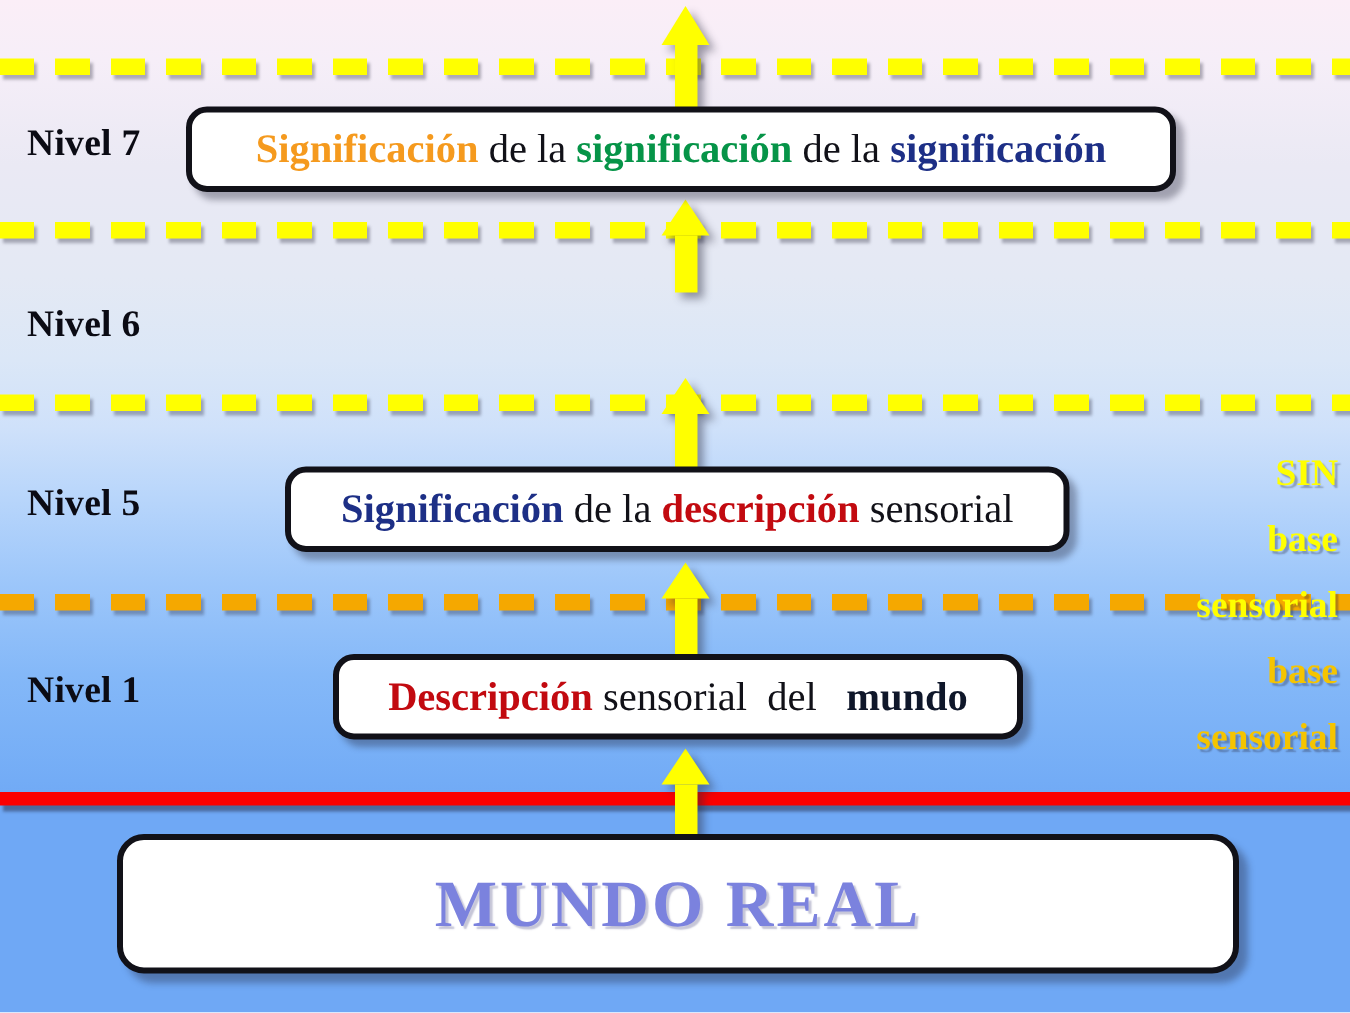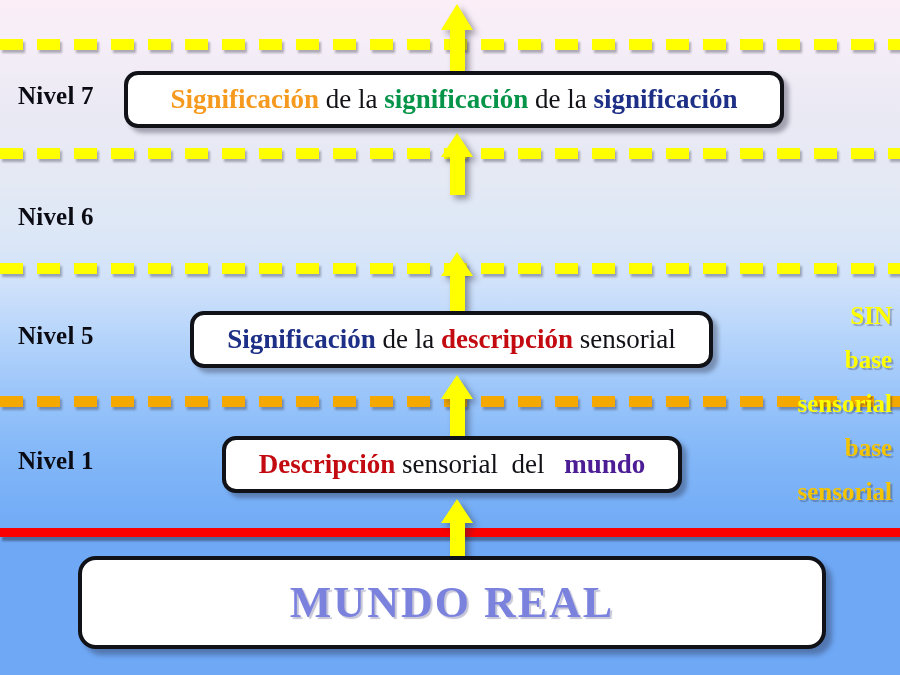--- a/index.html
+++ b/index.html
@@ -191,21 +191,21 @@
   <div class="nivel" id="lbl2" style="top: 322px;">Nivel 5</div>
   <div class="nivel" id="lbl3" style="top: 447px;">Nivel 1</div>
 
   <div class="box" id="box0" style="left: 124px; top: 71px; width: 660px; height: 57px;">
       <div class="line"><span class="b" style="color: rgb(245, 154, 30);">Significación</span><span style="color: rgb(17, 17, 24);"> de la </span><span class="b" style="color: rgb(6, 148, 72);">significación</span><span style="color: rgb(17, 17, 24);"> de la </span><span class="b" style="color: rgb(29, 47, 134);">significación</span></div>
     </div>
   <div class="box" id="box2" style="left: 190px; top: 311px; width: 523px; height: 57px;">
       <div class="line"><span class="b" style="color: rgb(29, 47, 134);">Significación</span><span style="color: rgb(17, 17, 24);"> de la </span><span class="b" style="color: rgb(194, 10, 16);">descripción</span><span style="color: rgb(17, 17, 24);"> sensorial</span></div>
     </div>
   <div class="box" id="box3" style="left: 222px; top: 436px; width: 460px; height: 57px;">
-      <div class="line"><span class="b" style="color: rgb(194, 10, 16);">Descripción</span><span style="color: rgb(17, 17, 24); text-align: center;"> sensorial  del </span><span class="b" style="color: #4c1d95; margin-left: 13px;">mundo</span></div>
+      <div class="line"><span class="b" style="color: rgb(194, 10, 16);">Descripción</span><span style="color: rgb(17, 17, 24); text-align: center;"> sensorial  del </span><span class="b" style="color: #0f172a; margin-left: 13px;">mundo</span></div>
     </div>
 
   <div class="side" id="side0" style="top: 288px; color: rgb(255, 255, 0);">
       <div>SIN</div>
       <div>base</div>
       <div>sensorial</div>
     </div>
   <div class="side" id="side1" style="top: 420px; color: rgb(245, 196, 0);">
       <div>base</div>
       <div>sensorial</div>

